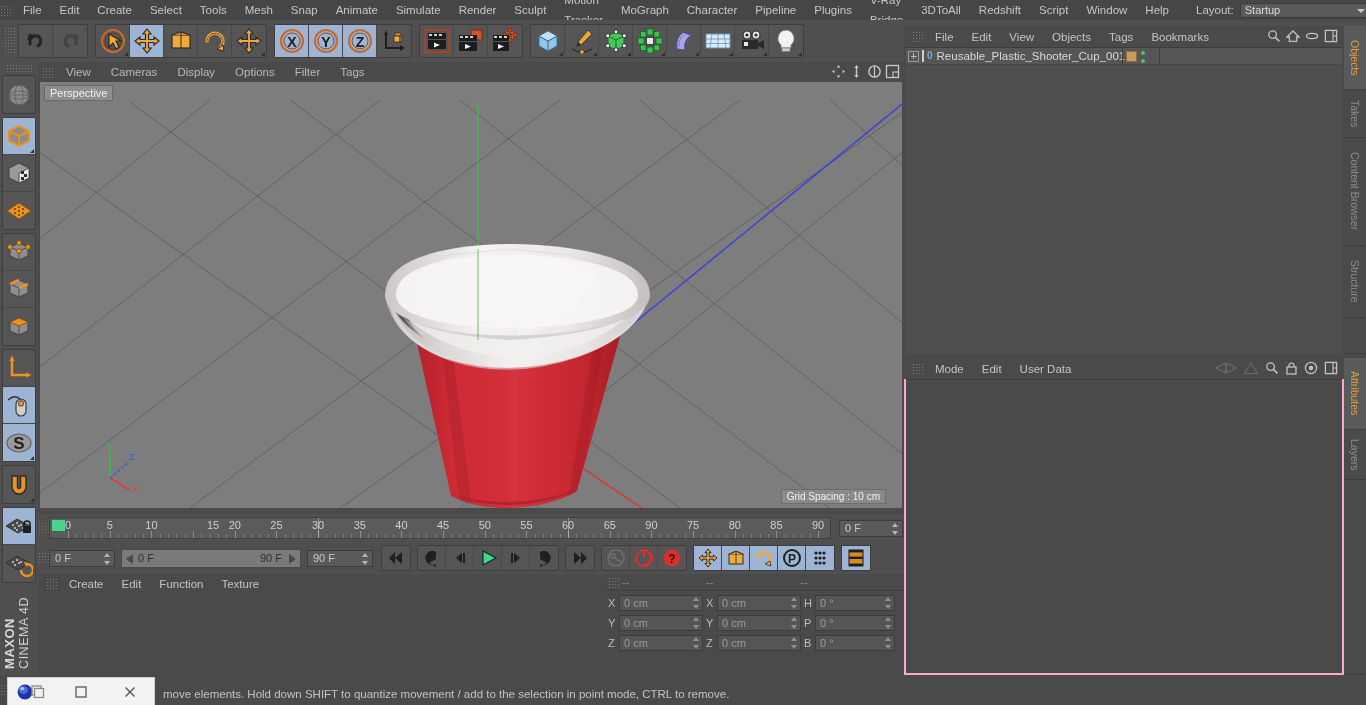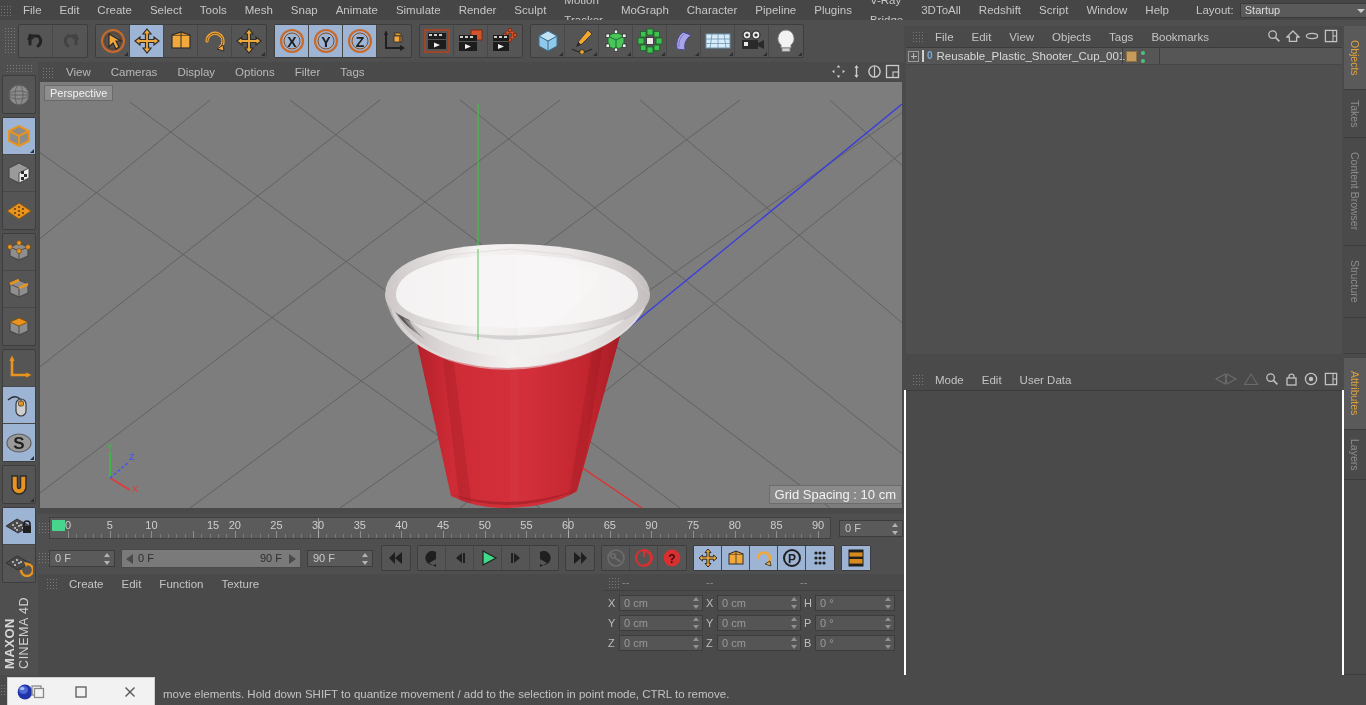--- a/index.html
+++ b/index.html
@@ -130,23 +130,23 @@
     position: absolute; left: 2px; top: 20px; width: 862px; height: 426px;
     background: #7d7d7d; overflow: hidden;
   }
   .vp-label {
     position: absolute; left: 4px; top: 3px;
     background: #8e8e8e; border: 1px solid #6a6a6a;
     color: #f0f0f0; font-size: 11px; padding: 1px 5px;
   }
   .vp-grid { position: absolute; left: 0; top: 0; }
   .grid-spacing {
-    position: absolute; right: 0; bottom: 4px;
+    position: absolute; right: 16px; bottom: 4px;
     background: #8a8a8a; border: 1px solid #6c6c6c;
-    color: #f2f2f2; font-size: 13px; padding: 1px 5px;
+    color: #f2f2f2; font-size: 10px; padding: 1px 5px;
   }
   .axis-gizmo { position: absolute; left: 56px; bottom: 12px; }
 
   
   #timeline {
     position: absolute; left: 38px; top: 514px; width: 866px; height: 28px;
     background: #4f4f4f; display: flex; align-items: center;
   }
   .ruler {
     position: relative; height: 22px; width: 782px;
@@ -337,22 +337,21 @@
     width: 11px; height: 11px; background: #c59b5e; border: 1px solid #8d6f40;
   }
   .om-dots {
     width: 5px; height: 12px; display: flex; flex-direction: column;
     justify-content: space-between;
   }
   .om-dots i { width: 4px; height: 4px; border-radius: 50%; background: #4fc17a; }
 
   #attrmgr {
     position: absolute; left: 904px; top: 358px; width: 440px; height: 317px;
-    background: #ffffff;
-    margin-top: 11px;
+    background: #f9a8d4;
   }
   #attrmgr .menubar { background: #4a4a4a; height: 21px; }
   .am-icons { position: absolute; right: 6px; top: 3px; display: flex; gap: 6px; align-items: center; }
   .am-body {
     position: absolute; left: 2px; top: 21px; right: 2px; bottom: 2px;
     background: #4a4a4a; border-top: 1px solid #3c3c3c;
   }
 
   
   .vtabs { position: absolute; right: 0; width: 22px; }

